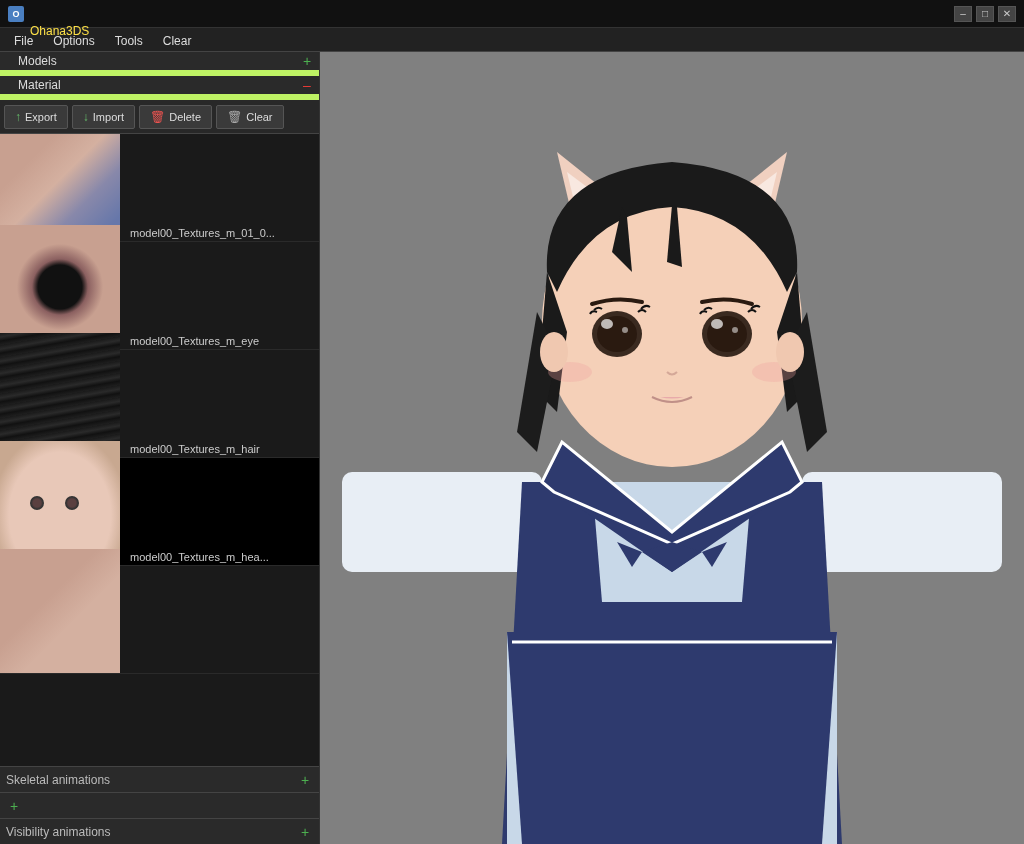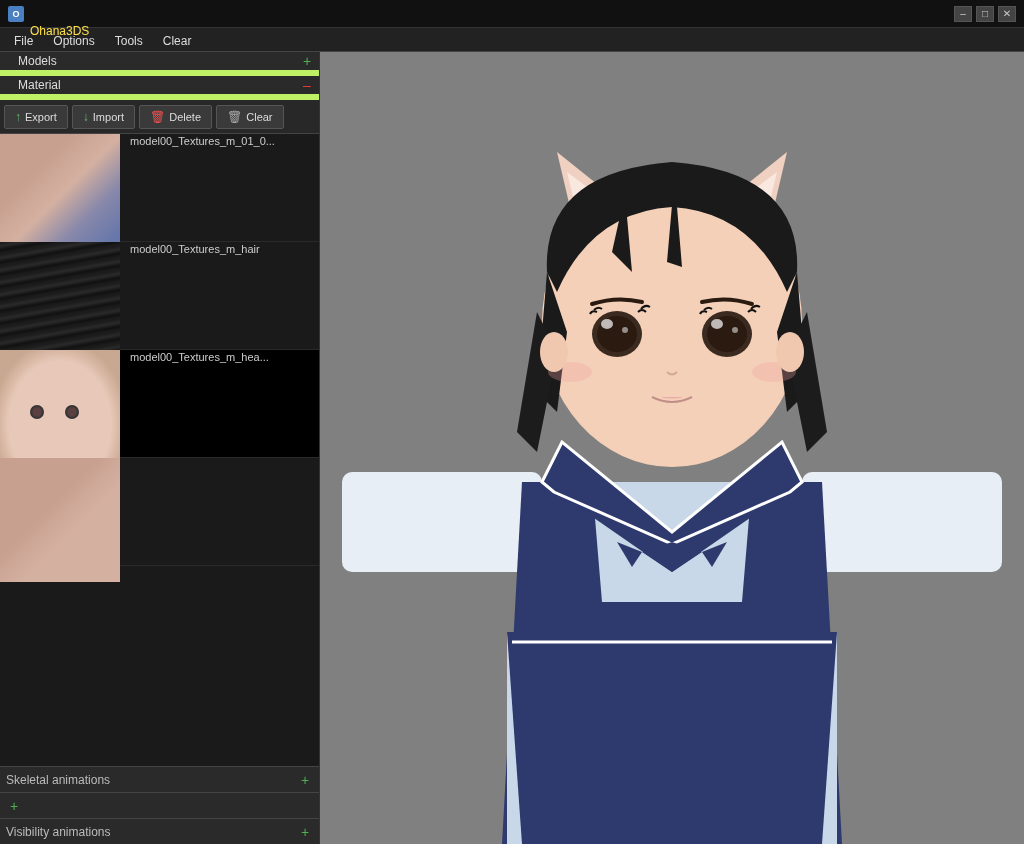--- a/index.html
+++ b/index.html
@@ -148,21 +148,21 @@
       flex: 1;
       overflow-y: auto;
       background: #1a1a1a;
     }
     #texture-list::-webkit-scrollbar { width: 6px; }
     #texture-list::-webkit-scrollbar-thumb { background: #444; }
     #texture-list::-webkit-scrollbar-track { background: #222; }
 
     .texture-item {
       display: flex;
-      align-items: flex-start;
+      align-items: flex-end;
       height: 108px;
       border-bottom: 1px solid #2a2a2a;
       cursor: pointer;
       position: relative;
     }
     .texture-item.selected { background: #000000; }
 
     .texture-thumbnail {
       width: 120px;
       height: 124px;
@@ -328,20 +328,26 @@
 
     <div id="texture-list">
 
       <div class="texture-item">
         <div class="texture-thumbnail">
           <div class="thumb-body"></div>
         </div>
         <span class="texture-name">model00_Textures_m_01_0...</span>
       </div>
 
+      <div class="texture-item">
+        <div class="texture-thumbnail">
+          <div class="thumb-eye"></div>
+        </div>
+        <span class="texture-name">model00_Textures_m_eye</span>
+      </div>
 
       <div class="texture-item">
         <div class="texture-thumbnail">
           <div class="thumb-hair"></div>
         </div>
         <span class="texture-name">model00_Textures_m_hair</span>
       </div>
 
       <div class="texture-item selected">
         <div class="texture-thumbnail">

